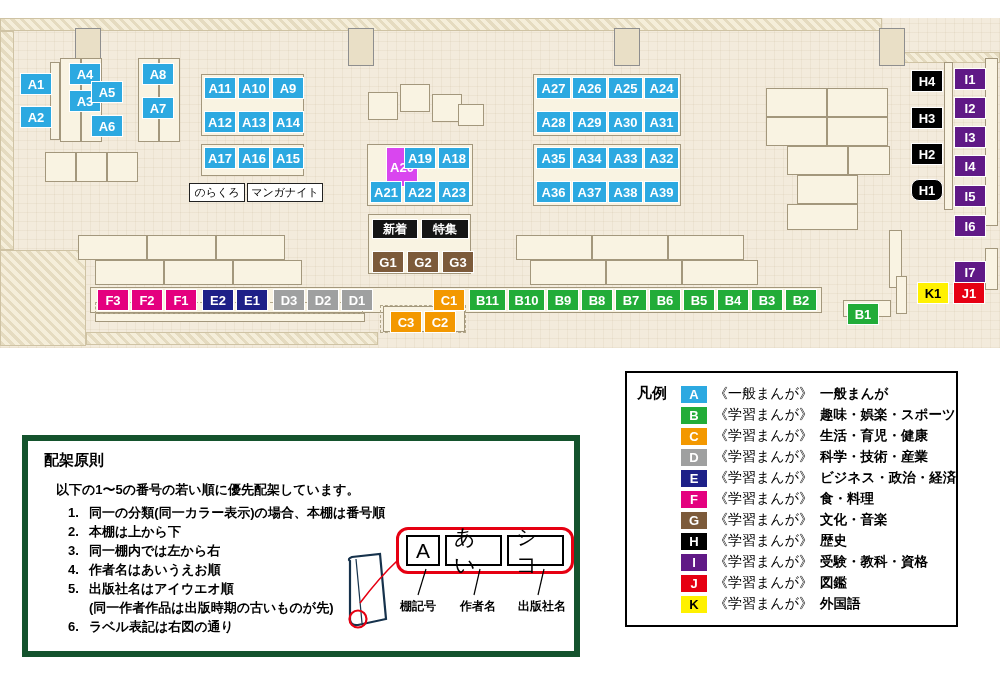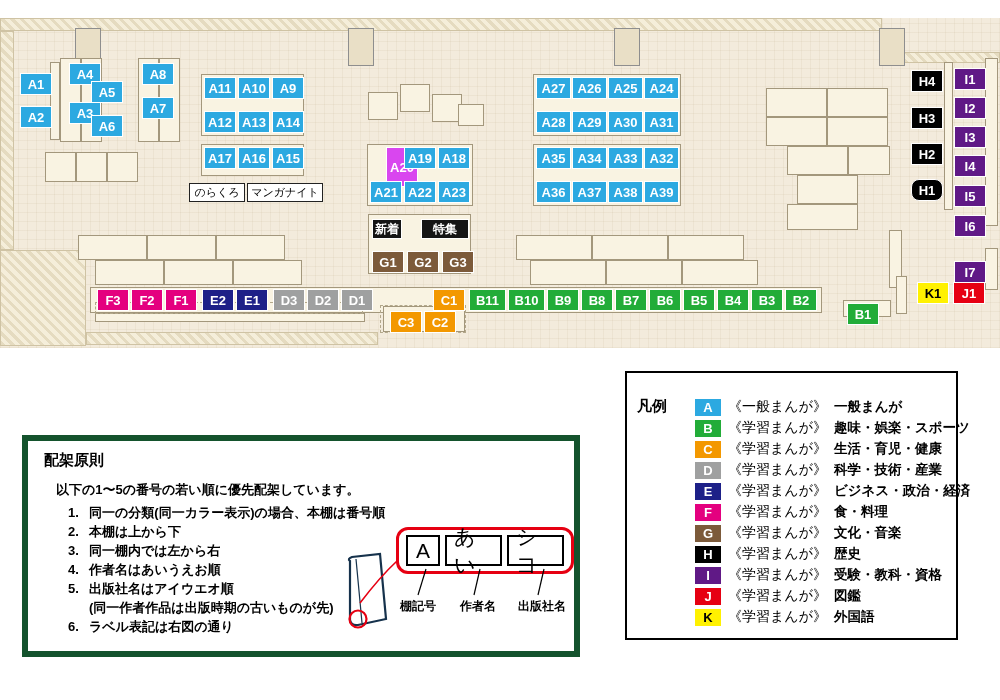--- a/index.html
+++ b/index.html
@@ -25,21 +25,21 @@
     position:absolute;box-sizing:border-box;height:22px;
     display:flex;align-items:center;justify-content:center;
     color:#fff;font-weight:bold;font-size:13px;border:1px solid #fff;
   }
   .tag{position:absolute;box-sizing:border-box;display:flex;align-items:center;justify-content:center;}
   .tag.plain{background:#fff;border:1px solid #222;color:#000;font-size:11px;height:19px;}
   .tag.dark{background:#151515;border:1px solid #fff;color:#fff;font-weight:bold;font-size:12px;height:20px;}
   
   .legend{
     position:absolute;left:625px;top:371px;width:333px;box-sizing:border-box;
-    background:#fff;border:2px solid #000;padding:22px 10px 9px;display:flex;gap:28px;
+    background:#fff;border:2px solid #000;padding:9px 10px 9px;display:flex;gap:14px;
   }
   .legend-title{font-weight:bold;font-size:15px;padding-top:2px;white-space:nowrap;}
   .legend-items{flex:1;}
   .legend-row{display:flex;align-items:center;gap:7px;margin:3px 0;}
   .swatch{flex:0 0 26px;width:26px;height:17px;display:flex;align-items:center;justify-content:center;
     color:#fff;font-weight:bold;font-size:13px;}
   .legend-series{font-size:14px;white-space:nowrap;}
   .legend-label{font-size:13.5px;font-weight:bold;white-space:nowrap;}
   
   .principles{position:absolute;left:22px;top:435px;width:558px;height:222px;box-sizing:border-box;
@@ -118,21 +118,21 @@
     <div class="shelf" style="left: 896px; top: 276px; width: 11px; height: 38px;"></div>
     <div class="shelf" style="left: 843px; top: 300px; width: 48px; height: 17px;"></div>
     <div class="shelf" style="left: 90px; top: 287px; width: 732px; height: 26px;"></div>
     <div class="shelf" style="left: 95px; top: 313px; width: 270px; height: 9px;"></div>
     <div class="shelf" style="left: 383px; top: 306px; width: 82px; height: 26px;"></div>
     <div class="dashed" style="left: 95px; top: 302px; width: 268px; height: 12px;"></div>
     <div class="dashed" style="left: 380px; top: 305px; width: 86px; height: 28px;"></div>
     <div class="map-label" style="left: 20px; top: 73px; width: 32px; height: 22px; background: rgb(44, 169, 225);">A1</div>
     <div class="map-label" style="left: 20px; top: 106px; width: 32px; height: 22px; background: rgb(44, 169, 225);">A2</div>
     <div class="map-label" style="left: 69px; top: 63px; width: 32px; height: 22px; background: rgb(44, 169, 225);">A4</div>
-    <div class="map-label" style="left: 69px; top: 102px; width: 32px; height: 22px; background: rgb(44, 169, 225);">A3</div>
+    <div class="map-label" style="left: 69px; top: 90px; width: 32px; height: 22px; background: rgb(44, 169, 225);">A3</div>
     <div class="map-label" style="left: 91px; top: 81px; width: 32px; height: 22px; background: rgb(44, 169, 225);">A5</div>
     <div class="map-label" style="left: 91px; top: 115px; width: 32px; height: 22px; background: rgb(44, 169, 225);">A6</div>
     <div class="map-label" style="left: 142px; top: 63px; width: 32px; height: 22px; background: rgb(44, 169, 225);">A8</div>
     <div class="map-label" style="left: 142px; top: 97px; width: 32px; height: 22px; background: rgb(44, 169, 225);">A7</div>
     <div class="map-label" style="left: 204px; top: 77px; width: 32px; height: 22px; background: rgb(44, 169, 225);">A11</div>
     <div class="map-label" style="left: 238px; top: 77px; width: 32px; height: 22px; background: rgb(44, 169, 225);">A10</div>
     <div class="map-label" style="left: 272px; top: 77px; width: 32px; height: 22px; background: rgb(44, 169, 225);">A9</div>
     <div class="map-label" style="left: 204px; top: 111px; width: 32px; height: 22px; background: rgb(44, 169, 225);">A12</div>
     <div class="map-label" style="left: 238px; top: 111px; width: 32px; height: 22px; background: rgb(44, 169, 225);">A13</div>
     <div class="map-label" style="left: 272px; top: 111px; width: 32px; height: 22px; background: rgb(44, 169, 225);">A14</div>
@@ -194,21 +194,21 @@
     <div class="map-label" style="left: 954px; top: 97px; width: 32px; height: 22px; background: rgb(96, 25, 134);">I2</div>
     <div class="map-label" style="left: 954px; top: 126px; width: 32px; height: 22px; background: rgb(96, 25, 134);">I3</div>
     <div class="map-label" style="left: 954px; top: 155px; width: 32px; height: 22px; background: rgb(96, 25, 134);">I4</div>
     <div class="map-label" style="left: 954px; top: 185px; width: 32px; height: 22px; background: rgb(96, 25, 134);">I5</div>
     <div class="map-label" style="left: 954px; top: 215px; width: 32px; height: 22px; background: rgb(96, 25, 134);">I6</div>
     <div class="map-label" style="left: 954px; top: 261px; width: 32px; height: 22px; background: rgb(96, 25, 134);">I7</div>
     <div class="map-label" style="left: 917px; top: 282px; width: 32px; height: 22px; background: rgb(255, 241, 0); color: rgb(0, 0, 0);">K1</div>
     <div class="map-label" style="left: 953px; top: 282px; width: 32px; height: 22px; background: rgb(230, 0, 18);">J1</div>
     <div class="tag plain" style="left: 189px; top: 183px; width: 56px; height: 19px;">のらくろ</div>
     <div class="tag plain" style="left: 247px; top: 183px; width: 76px; height: 19px;">マンガナイト</div>
-    <div class="tag dark" style="left: 372px; top: 219px; width: 30px; height: 20px;">新着</div>
+    <div class="tag dark" style="left: 372px; top: 219px; width: 46px; height: 20px;">新着</div>
     <div class="tag dark" style="left: 421px; top: 219px; width: 48px; height: 20px;">特集</div>
   </div>
 
 <div class="principles">
   <div class="p-title">配架原則</div>
   <div class="p-intro">以下の1〜5の番号の若い順に優先配架しています。</div>
   <div class="p-list">
       <div class="p-item">
         <span class="p-num">1.</span>
         <span>同一の分類(同一カラー表示)の場合、本棚は番号順</span>

